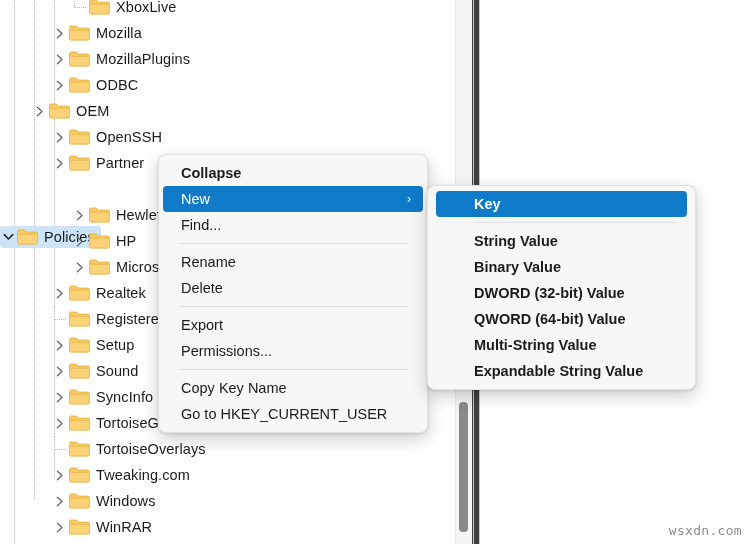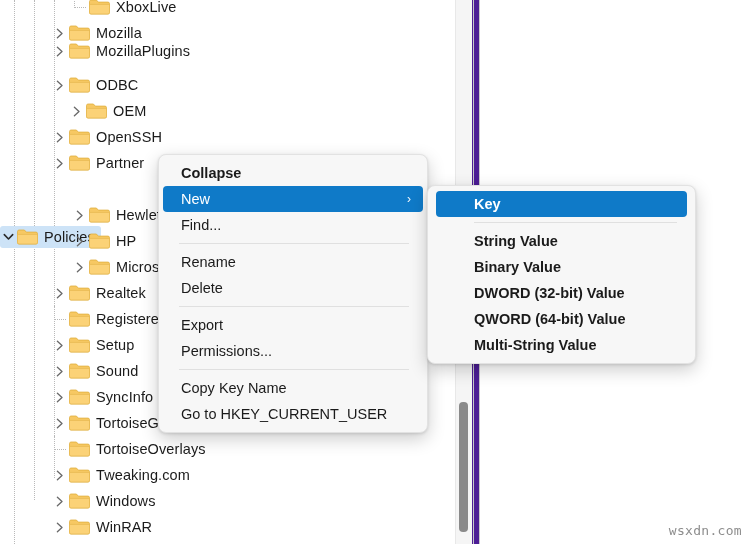--- a/index.html
+++ b/index.html
@@ -6,21 +6,21 @@
   html, body {
     margin: 0; padding: 0;
     width: 750px; height: 544px;
     background: #ffffff;
     font-family: "Liberation Sans", "DejaVu Sans", sans-serif;
     overflow: hidden;
   }
   #root {
     position: relative;
     width: 750px; height: 544px;
-    background: #4c1d95;
+    background: #404040;
   }
 
   
   #tree-pane {
     position: absolute;
     left: 0; top: 0;
     width: 455px; height: 544px;
     background: #ffffff;
     overflow: hidden;
   }
@@ -197,21 +197,21 @@
                 <path d="M2.4 1.2 L7.0 5.5 L2.4 9.8" fill="none" stroke="#6a6a6a" stroke-width="1.35" stroke-linecap="round" stroke-linejoin="round"></path>
               </svg>
             </span>
             <span class="folder"><svg width="21" height="16" viewBox="0 0 21 16">
                 <path d="M0.5 2.5 A1.6 1.6 0 0 1 2.1 1 H7.4 L9.3 3.1 H18.9 A1.6 1.6 0 0 1 20.5 4.7 V13.4 A1.6 1.6 0 0 1 18.9 15 H2.1 A1.6 1.6 0 0 1 0.5 13.4 Z" fill="#f7c863" stroke="#e0ae3e" stroke-width="0.8"></path>
                 <path d="M0.5 5.4 H20.5 V13.4 A1.6 1.6 0 0 1 18.9 15 H2.1 A1.6 1.6 0 0 1 0.5 13.4 Z" fill="#fbd277" stroke="#e5b852" stroke-width="0.7"></path>
               </svg></span>
             <span class="lbl">Mozilla</span>
           </div>
         </div>
-        <div class="tree-row" style="top: 38px; padding-left: 52px;">
+        <div class="tree-row" style="top: 46px; padding-left: 52px;">
           <div class="hit">
             <span class="chev">
               <svg width="10" height="11" viewBox="0 0 10 11">
                 <path d="M2.4 1.2 L7.0 5.5 L2.4 9.8" fill="none" stroke="#6a6a6a" stroke-width="1.35" stroke-linecap="round" stroke-linejoin="round"></path>
               </svg>
             </span>
             <span class="folder"><svg width="21" height="16" viewBox="0 0 21 16">
                 <path d="M0.5 2.5 A1.6 1.6 0 0 1 2.1 1 H7.4 L9.3 3.1 H18.9 A1.6 1.6 0 0 1 20.5 4.7 V13.4 A1.6 1.6 0 0 1 18.9 15 H2.1 A1.6 1.6 0 0 1 0.5 13.4 Z" fill="#f7c863" stroke="#e0ae3e" stroke-width="0.8"></path>
                 <path d="M0.5 5.4 H20.5 V13.4 A1.6 1.6 0 0 1 18.9 15 H2.1 A1.6 1.6 0 0 1 0.5 13.4 Z" fill="#fbd277" stroke="#e5b852" stroke-width="0.7"></path>
               </svg></span>
@@ -225,21 +225,21 @@
                 <path d="M2.4 1.2 L7.0 5.5 L2.4 9.8" fill="none" stroke="#6a6a6a" stroke-width="1.35" stroke-linecap="round" stroke-linejoin="round"></path>
               </svg>
             </span>
             <span class="folder"><svg width="21" height="16" viewBox="0 0 21 16">
                 <path d="M0.5 2.5 A1.6 1.6 0 0 1 2.1 1 H7.4 L9.3 3.1 H18.9 A1.6 1.6 0 0 1 20.5 4.7 V13.4 A1.6 1.6 0 0 1 18.9 15 H2.1 A1.6 1.6 0 0 1 0.5 13.4 Z" fill="#f7c863" stroke="#e0ae3e" stroke-width="0.8"></path>
                 <path d="M0.5 5.4 H20.5 V13.4 A1.6 1.6 0 0 1 18.9 15 H2.1 A1.6 1.6 0 0 1 0.5 13.4 Z" fill="#fbd277" stroke="#e5b852" stroke-width="0.7"></path>
               </svg></span>
             <span class="lbl">ODBC</span>
           </div>
         </div>
-        <div class="tree-row" style="top: 98px; padding-left: 69px;">
+        <div class="tree-row" style="top: 98px; padding-left: 32px;">
           <div class="hit">
             <span class="chev">
               <svg width="10" height="11" viewBox="0 0 10 11">
                 <path d="M2.4 1.2 L7.0 5.5 L2.4 9.8" fill="none" stroke="#6a6a6a" stroke-width="1.35" stroke-linecap="round" stroke-linejoin="round"></path>
               </svg>
             </span>
             <span class="folder"><svg width="21" height="16" viewBox="0 0 21 16">
                 <path d="M0.5 2.5 A1.6 1.6 0 0 1 2.1 1 H7.4 L9.3 3.1 H18.9 A1.6 1.6 0 0 1 20.5 4.7 V13.4 A1.6 1.6 0 0 1 18.9 15 H2.1 A1.6 1.6 0 0 1 0.5 13.4 Z" fill="#f7c863" stroke="#e0ae3e" stroke-width="0.8"></path>
                 <path d="M0.5 5.4 H20.5 V13.4 A1.6 1.6 0 0 1 18.9 15 H2.1 A1.6 1.6 0 0 1 0.5 13.4 Z" fill="#fbd277" stroke="#e5b852" stroke-width="0.7"></path>
               </svg></span>
@@ -523,17 +523,20 @@
       </div>
       <div class="mi">
         <span>DWORD (32-bit) Value</span>
       </div>
       <div class="mi">
         <span>QWORD (64-bit) Value</span>
       </div>
       <div class="mi">
         <span>Multi-String Value</span>
       </div>
+      <div class="mi">
+        <span>Expandable String Value</span>
+      </div>
     </div>
 
   <div id="watermark">wsxdn.com</div>
 
 </div>
 
 </body></html>

